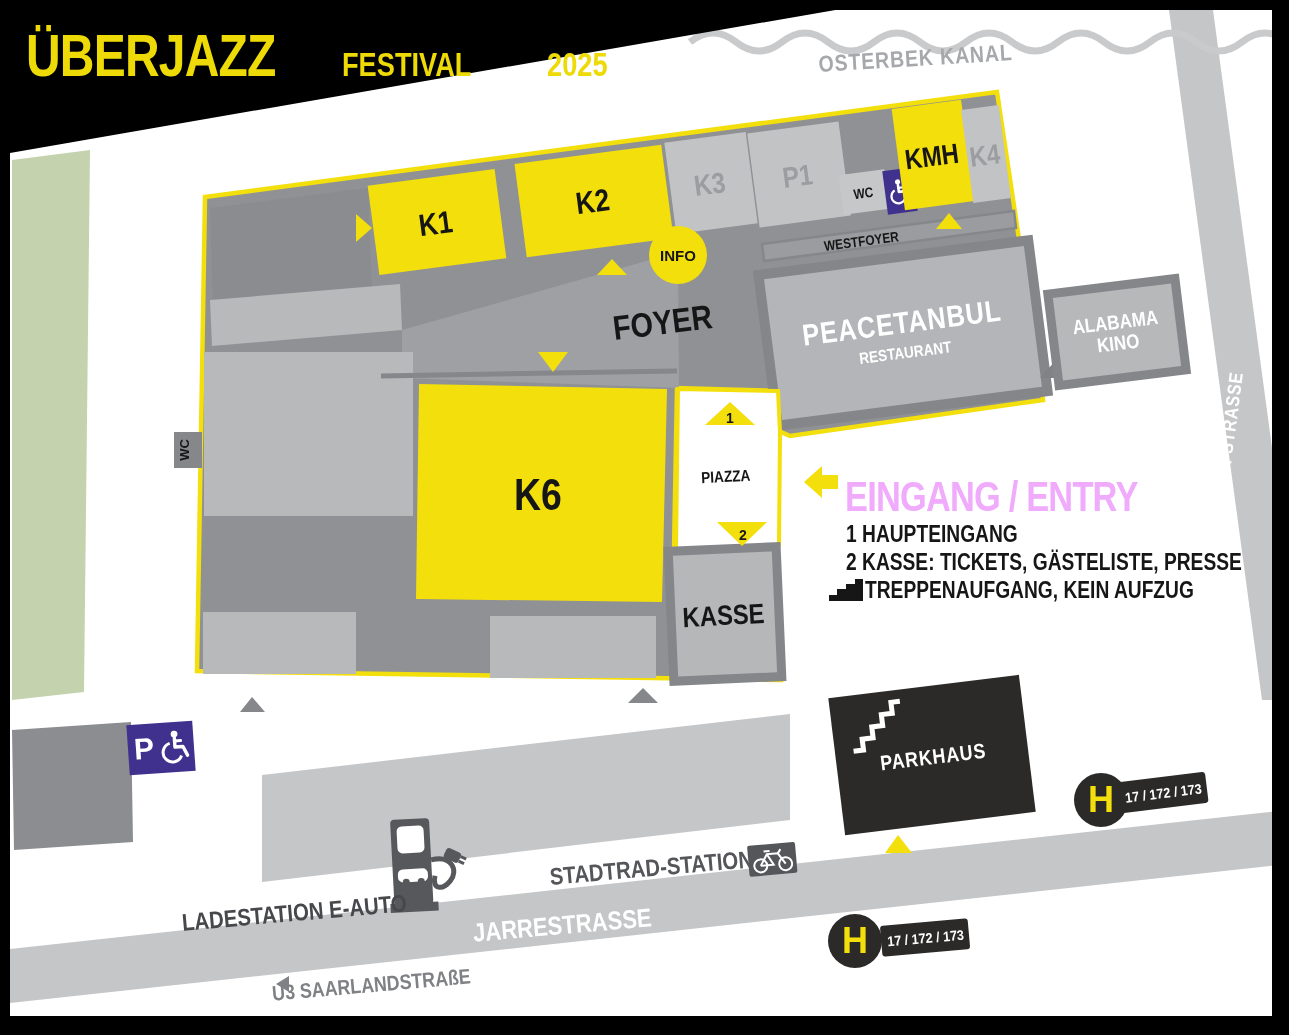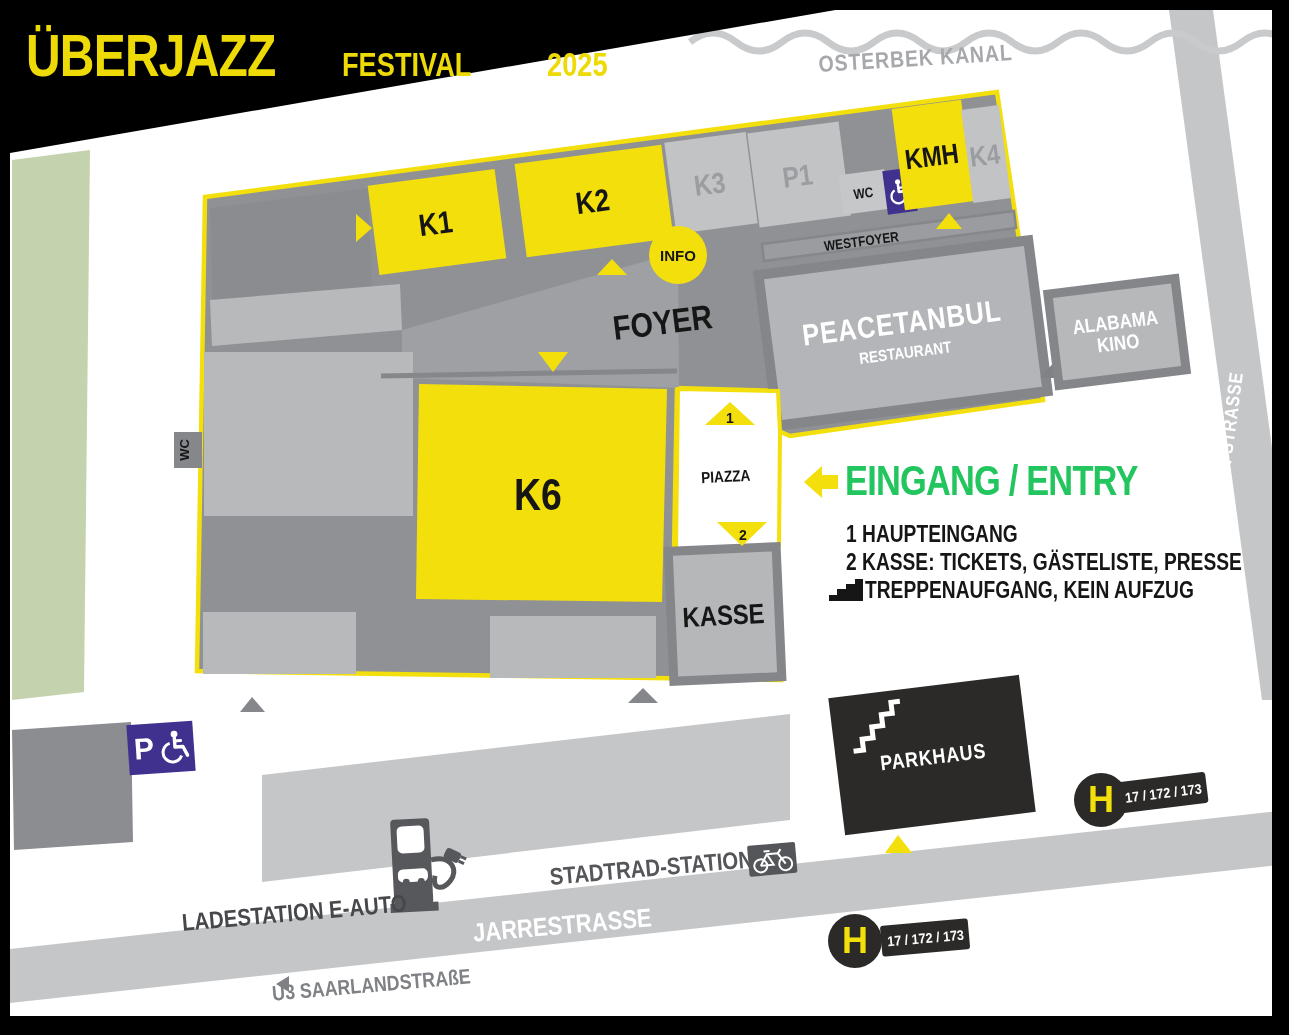--- a/index.html
+++ b/index.html
@@ -4,21 +4,21 @@
 <style>
   html,body{margin:0;padding:0;background:#000;}
   #stage{position:relative;width:1289px;height:1035px;background:#000;overflow:hidden;
          font-family:"Liberation Sans",sans-serif;}
   .t{font-family:"Liberation Sans",sans-serif;font-weight:bold;}
   svg text{text-anchor:middle;}
   .cond{display:inline-block;transform:scaleX(0.8);transform-origin:left center;white-space:nowrap;}
   #logo{position:absolute;left:26px;top:8px;z-index:30;color:#EDDA06;margin-top:18px;}
   #logo .title{font-size:60px;font-weight:800;letter-spacing:-1px;line-height:1.0;}
   #logo .row{display:flex;justify-content:space-between;width:332px;font-size:34px;font-weight:800;margin-top:2px;}
-  #entry-block{position:absolute;left:845px;top:456px;z-index:20;color:#22c55e;}
+  #entry-block{position:absolute;left:845px;top:472px;z-index:20;color:#f0abfc;}
   #entry-block .heading{font-size:43px;font-weight:800;letter-spacing:-1px;}
   #legend{position:absolute;left:846px;top:520px;z-index:20;color:#161616;font-weight:800;font-size:24px;line-height:28px;}
   #legend .row{display:flex;align-items:center;}
   #legend .stairs{margin-left:-17px;margin-right:2px;}
 </style>
 </head>
 <body>
 
 <div id="stage">
 

